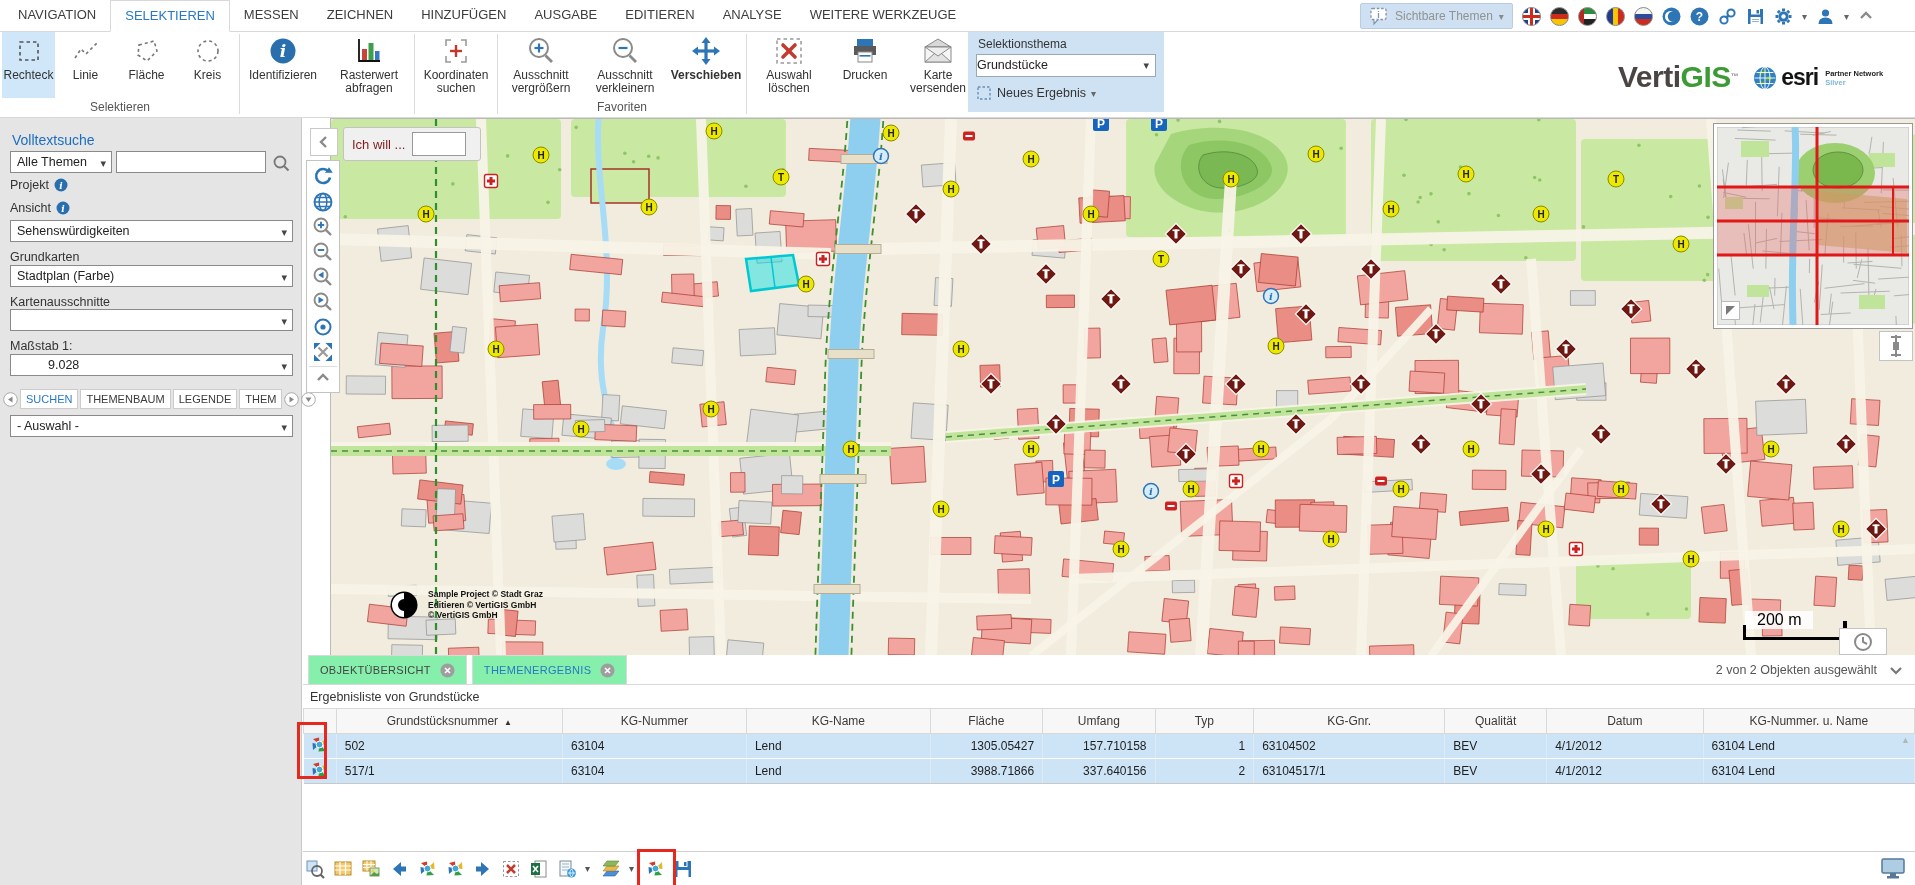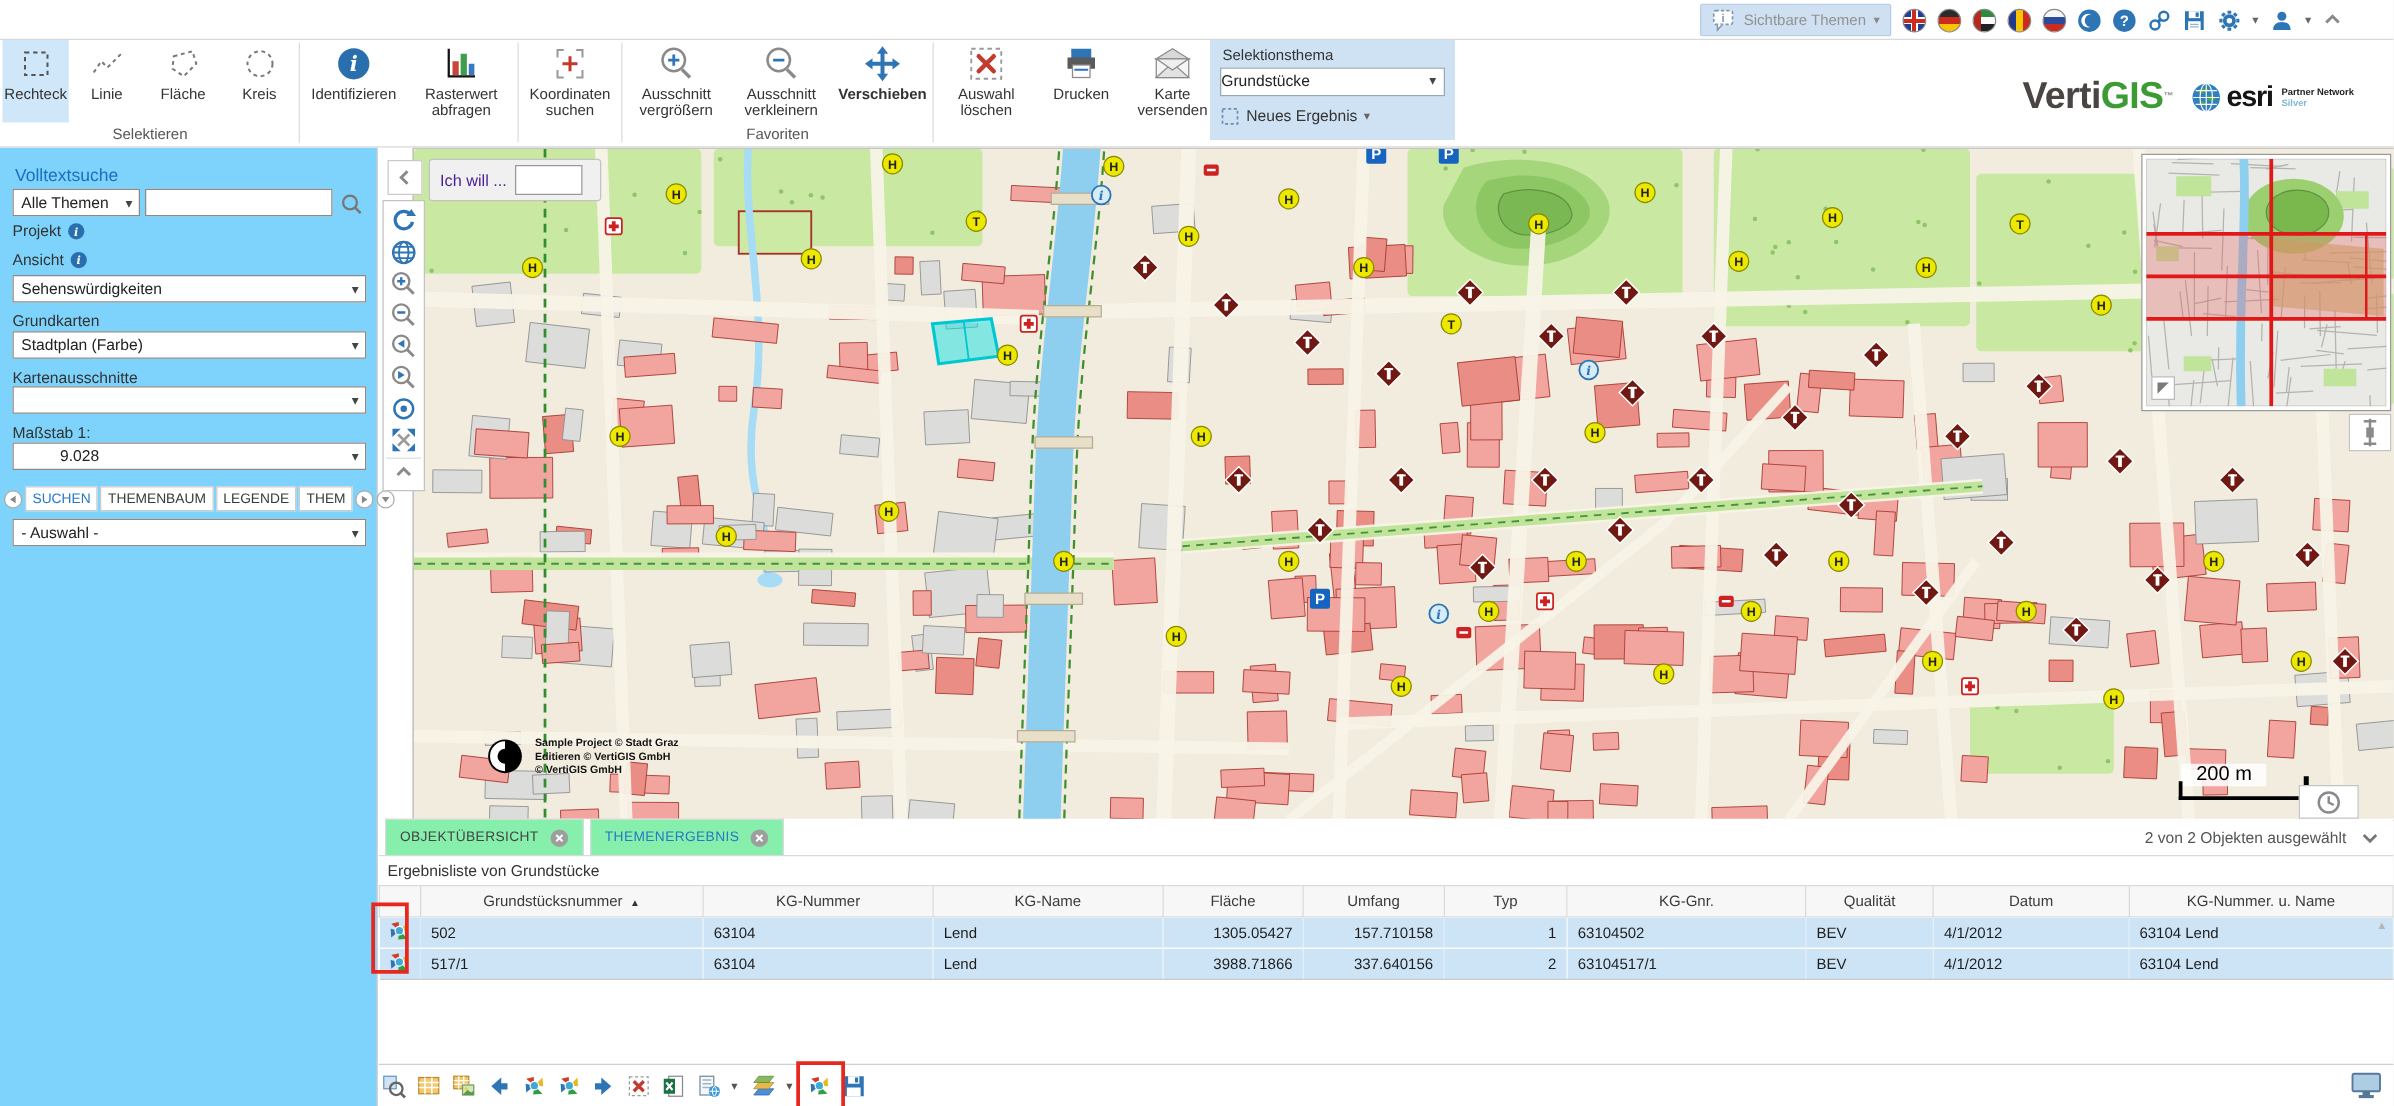--- a/index.html
+++ b/index.html
@@ -49,21 +49,21 @@
   #logos{position:absolute;left:1618px;top:28px;display:flex;align-items:flex-start;}
   #vertigis{font-size:30px;font-weight:bold;letter-spacing:-0.5px;line-height:34px;}
   #vertigis .v1{color:#4a4443;}
   #vertigis .v2{color:#3d9b35;}
   #vertigis .tm{font-size:8px;color:#888;vertical-align:top;}
   #esri{display:flex;align-items:center;margin-left:14px;margin-top:4px;gap:3px;}
   #esri .e1{font-size:23px;font-weight:bold;color:#141414;letter-spacing:-1px;}
   .ptxt{font-size:7.5px;font-weight:bold;color:#222;line-height:9px;margin-left:4px;}
   .ptxt .silver{color:#7fb7d4;}
   
-  #sidebar{position:absolute;left:0;top:118px;width:302px;height:767px;background:#7dd3fc;
+  #sidebar{position:absolute;left:0;top:118px;width:302px;height:767px;background:#e5e5e5;
            border-right:1px solid #c9c9c9;box-sizing:border-box;}
   .sb{position:absolute;font-size:12.5px;color:#333;}
   #vts{left:12px;top:14px;font-size:14px;color:#1b6fc0;}
   .dd{background:#fff;border:1px solid #8a8a8a;box-sizing:border-box;position:absolute;height:22px;
       line-height:20px;font-size:12.5px;color:#222;padding:0 18px 0 6px;cursor:pointer;overflow:hidden;white-space:nowrap;}
   .dd:after{content:"▾";position:absolute;right:5px;top:1px;font-size:11px;color:#444;}
   .inp{background:#fff;border:1px solid #8a8a8a;box-sizing:border-box;position:absolute;height:22px;
        font-size:12.5px;padding:0 5px;font-family:"Liberation Sans",sans-serif;}
   .lblrow{display:flex;align-items:flex-end;gap:5px;}
   #side-tabs{position:absolute;left:0;top:270px;width:302px;height:22px;display:flex;align-items:center;
@@ -77,21 +77,21 @@
   #maptools{position:absolute;left:306px;top:160px;width:34px;background:#fff;border:1px solid #c3c3c3;
             box-sizing:border-box;z-index:15;display:flex;flex-direction:column;align-items:center;padding:3px 0;}
   .mtool{width:28px;height:25px;display:flex;align-items:center;justify-content:center;cursor:pointer;}
   #mt-collapse{border-top:1px solid #ddd;width:28px;height:22px;display:flex;align-items:center;justify-content:center;
                margin-top:2px;cursor:pointer;}
   
   #map{position:absolute;left:330px;top:118px;width:1585px;height:537px;border:1px solid #b9b9b9;
        box-sizing:content-box;overflow:hidden;background:#f1ecdd;}
   #ichwill{position:absolute;left:12px;top:8px;width:138px;height:34px;background:#f0f0f0;border:1px solid #c3c3c3;
            border-radius:3px;display:flex;align-items:center;padding:0 8px;gap:7px;box-sizing:border-box;z-index:5;}
-  #ichwill .lbl{font-size:13px;color:#4c1d95;white-space:nowrap;}
+  #ichwill .lbl{font-size:13px;color:#7f1d1d;white-space:nowrap;}
   #ichwill input{width:48px;height:20px;border:1px solid #999;font-size:12px;}
   #attrib{position:absolute;left:58px;top:470px;display:flex;align-items:center;z-index:5;}
   #attrib .lines{margin-left:9px;font-size:8.5px;font-weight:bold;color:#111;line-height:10.5px;}
   #scalebar{position:absolute;left:1412px;top:492px;z-index:5;}
   #scalebar .slbl{position:absolute;left:2px;top:0;background:rgba(255,255,255,.85);padding:0 12px;
                   font-size:16px;color:#000;white-space:nowrap;}
   #scalebar .bar{position:absolute;left:0;top:26px;width:103px;height:3px;background:#000;}
   #scalebar .tickl{position:absolute;left:0;top:14px;width:3px;height:15px;background:#000;}
   #scalebar .tickr{position:absolute;left:100px;top:10px;width:4px;height:30px;background:#000;}
   #overview{position:absolute;left:1382px;top:4px;width:200px;height:206px;background:#fff;border:1px solid #999;
@@ -131,20 +131,31 @@
   #redbox2{left:637px;top:849px;width:33px;height:34px;}
   #monitoricon{position:absolute;left:1880px;top:857px;z-index:20;cursor:pointer;}
   .micon{display:inline-flex;align-items:center;}
 </style>
 </head>
 <body>
 
 <div id="app">
 
   <div id="menubar">
+    <div id="menu-tabs">
+        <div class="mtab">NAVIGATION</div>
+        <div class="mtab active">SELEKTIEREN</div>
+        <div class="mtab">MESSEN</div>
+        <div class="mtab">ZEICHNEN</div>
+        <div class="mtab">HINZUFÜGEN</div>
+        <div class="mtab">AUSGABE</div>
+        <div class="mtab">EDITIEREN</div>
+        <div class="mtab">ANALYSE</div>
+        <div class="mtab">WEITERE WERKZEUGE</div>
+      </div>
     <div id="menu-right">
       <div id="sichtbare">
         <span class="micon">
             <svg width="20" height="20" viewBox="0 0 20 20">
               <rect x="2" y="2.5" width="15" height="11" rx="1.5" fill="#fff" stroke="#7d96ad" stroke-width="1.3" stroke-dasharray="2.5,1.8"></rect>
               <path d="M5 13.5 L5 18 L9 13.5" fill="#fff" stroke="#7d96ad" stroke-width="1.2"></path>
               <text x="9.5" y="11.5" text-anchor="middle" font-size="9" font-weight="bold" fill="#7d96ad" font-family="Liberation Sans,sans-serif">i</text>
             </svg>
           </span>
         <span>Sichtbare Themen</span>

